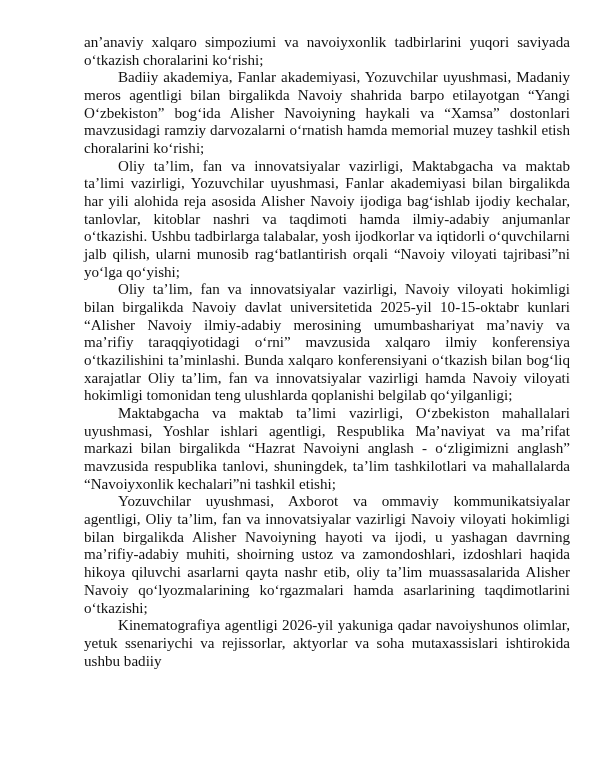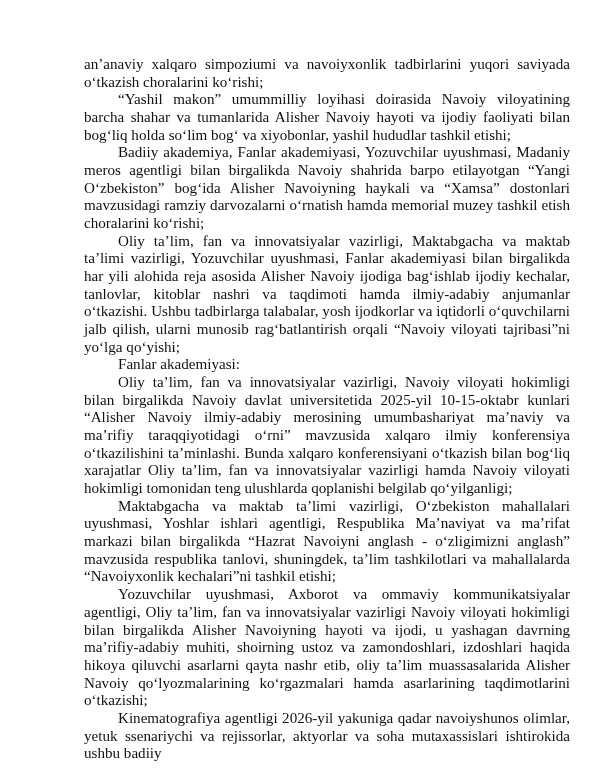--- a/index.html
+++ b/index.html
@@ -9,28 +9,26 @@
     left: 84px;
     top: 34px;
     width: 486px;
     font-family: "Liberation Serif", serif;
     font-size: 15.1px;
     line-height: 17.67px;
     color: #111111;
     text-align: justify;
   }
   .para { margin: 0; text-indent: 34px; }
-  .para.noindent { text-indent: 0; margin-top: 22px; }
+  .para.noindent { text-indent: 0; }
 </style>
 </head>
 <body>
 
 <div class="page">
   <p class="para noindent">an’anaviy xalqaro simpoziumi va navoiyxonlik tadbirlarini yuqori saviyada o‘tkazish choralarini ko‘rishi;</p>
-  <p class="para">“Yashil makon” umummilliy loyihasi doirasida Navoiy viloyatining barcha shahar va tumanlarida Alisher Navoiy hayoti va ijodiy faoliyati bilan bog‘liq holda so‘lim bog‘ va xiyobonlar, yashil hududlar tashkil etishi;</p>
   <p class="para">Badiiy akademiya, Fanlar akademiyasi, Yozuvchilar uyushmasi, Madaniy meros agentligi bilan birgalikda Navoiy shahrida barpo etilayotgan “Yangi O‘zbekiston” bog‘ida Alisher Navoiyning haykali va “Xamsa” dostonlari mavzusidagi ramziy darvozalarni o‘rnatish hamda memorial muzey tashkil etish choralarini ko‘rishi;</p>
   <p class="para">Oliy ta’lim, fan va innovatsiyalar vazirligi, Maktabgacha va maktab ta’limi vazirligi, Yozuvchilar uyushmasi, Fanlar akademiyasi bilan birgalikda har yili alohida reja asosida Alisher Navoiy ijodiga bag‘ishlab ijodiy kechalar, tanlovlar, kitoblar nashri va taqdimoti hamda ilmiy-adabiy anjumanlar o‘tkazishi. Ushbu tadbirlarga talabalar, yosh ijodkorlar va iqtidorli o‘quvchilarni jalb qilish, ularni munosib rag‘batlantirish orqali “Navoiy viloyati tajribasi”ni yo‘lga qo‘yishi;</p>
-  <p class="para">Fanlar akademiyasi:</p>
   <p class="para">Oliy ta’lim, fan va innovatsiyalar vazirligi, Navoiy viloyati hokimligi bilan birgalikda Navoiy davlat universitetida 2025-yil 10-15-oktabr kunlari “Alisher Navoiy ilmiy-adabiy merosining umumbashariyat ma’naviy va ma’rifiy taraqqiyotidagi o‘rni” mavzusida xalqaro ilmiy konferensiya o‘tkazilishini ta’minlashi. Bunda xalqaro konferensiyani o‘tkazish bilan bog‘liq xarajatlar Oliy ta’lim, fan va innovatsiyalar vazirligi hamda Navoiy viloyati hokimligi tomonidan teng ulushlarda qoplanishi belgilab qo‘yilganligi;</p>
   <p class="para">Maktabgacha va maktab ta’limi vazirligi, O‘zbekiston mahallalari uyushmasi, Yoshlar ishlari agentligi, Respublika Ma’naviyat va ma’rifat markazi bilan birgalikda “Hazrat Navoiyni anglash - o‘zligimizni anglash” mavzusida respublika tanlovi, shuningdek, ta’lim tashkilotlari va mahallalarda “Navoiyxonlik kechalari”ni tashkil etishi;</p>
   <p class="para">Yozuvchilar uyushmasi, Axborot va ommaviy kommunikatsiyalar agentligi, Oliy ta’lim, fan va innovatsiyalar vazirligi Navoiy viloyati hokimligi bilan birgalikda Alisher Navoiyning hayoti va ijodi, u yashagan davrning ma’rifiy-adabiy muhiti, shoirning ustoz va zamondoshlari, izdoshlari haqida hikoya qiluvchi asarlarni qayta nashr etib, oliy ta’lim muassasalarida Alisher Navoiy qo‘lyozmalarining ko‘rgazmalari hamda asarlarining taqdimotlarini o‘tkazishi;</p>
   <p class="para">Kinematografiya agentligi 2026-yil yakuniga qadar navoiyshunos olimlar, yetuk ssenariychi va rejissorlar, aktyorlar va soha mutaxassislari ishtirokida ushbu badiiy</p>
 </div>
 
 </body></html>

